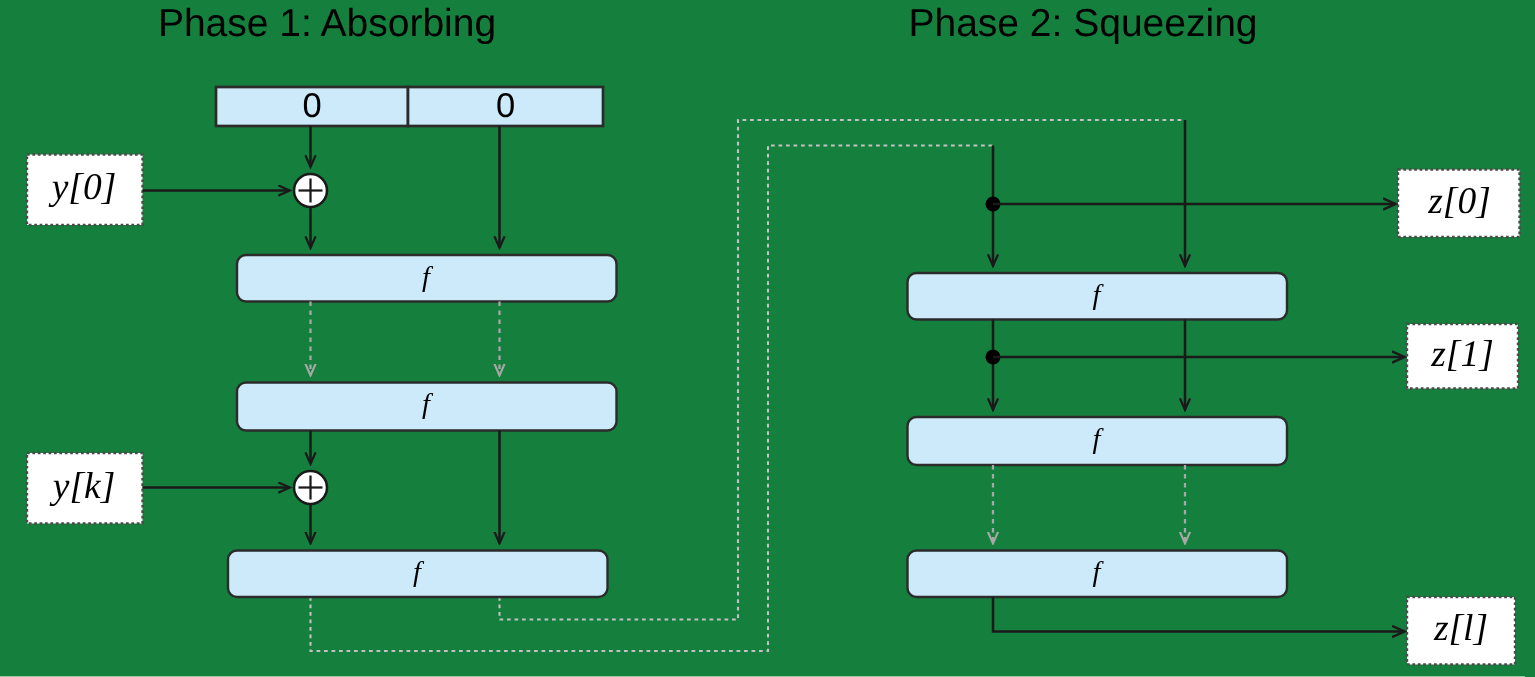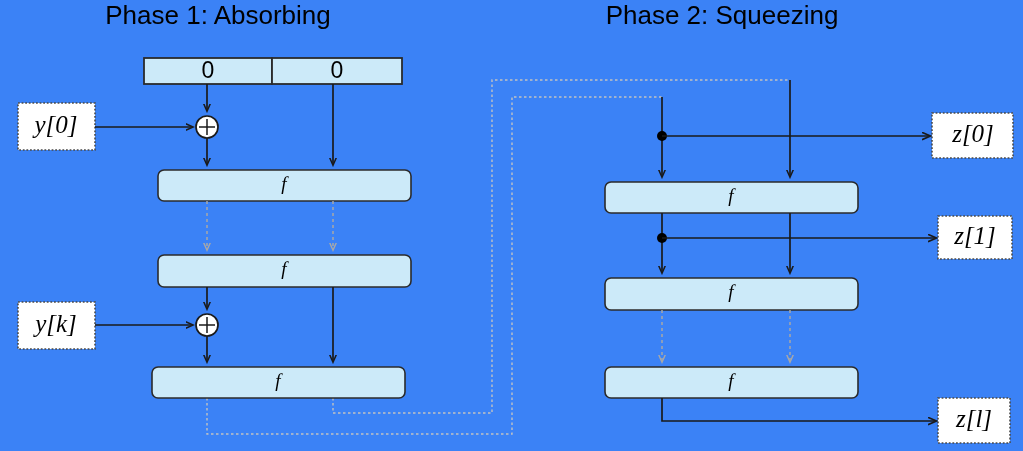--- a/index.html
+++ b/index.html
@@ -4,21 +4,21 @@
 <style>
   html, body {
     margin: 0;
     padding: 0;
     background: #ffffff;
   }
   #page {
     position: relative;
     width: 1023px;
     height: 451px;
-    background: #3b82f6;
+    background: #15803d;
     overflow: hidden;
     font-family: "Liberation Sans", sans-serif;
   }
   svg.diagram {
     position: absolute;
     left: 0;
     top: 0;
     width: 1023px;
     height: 451px;
   }

